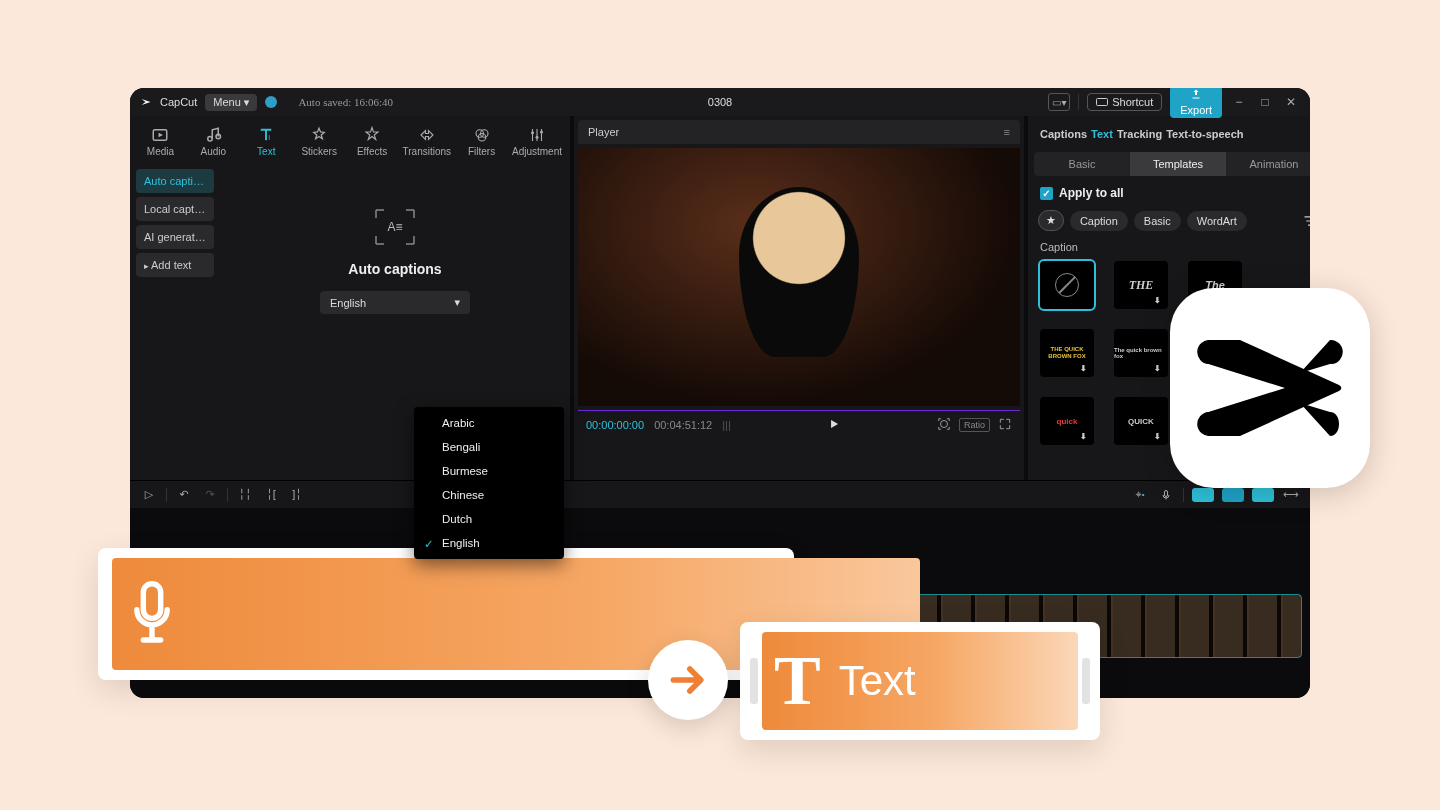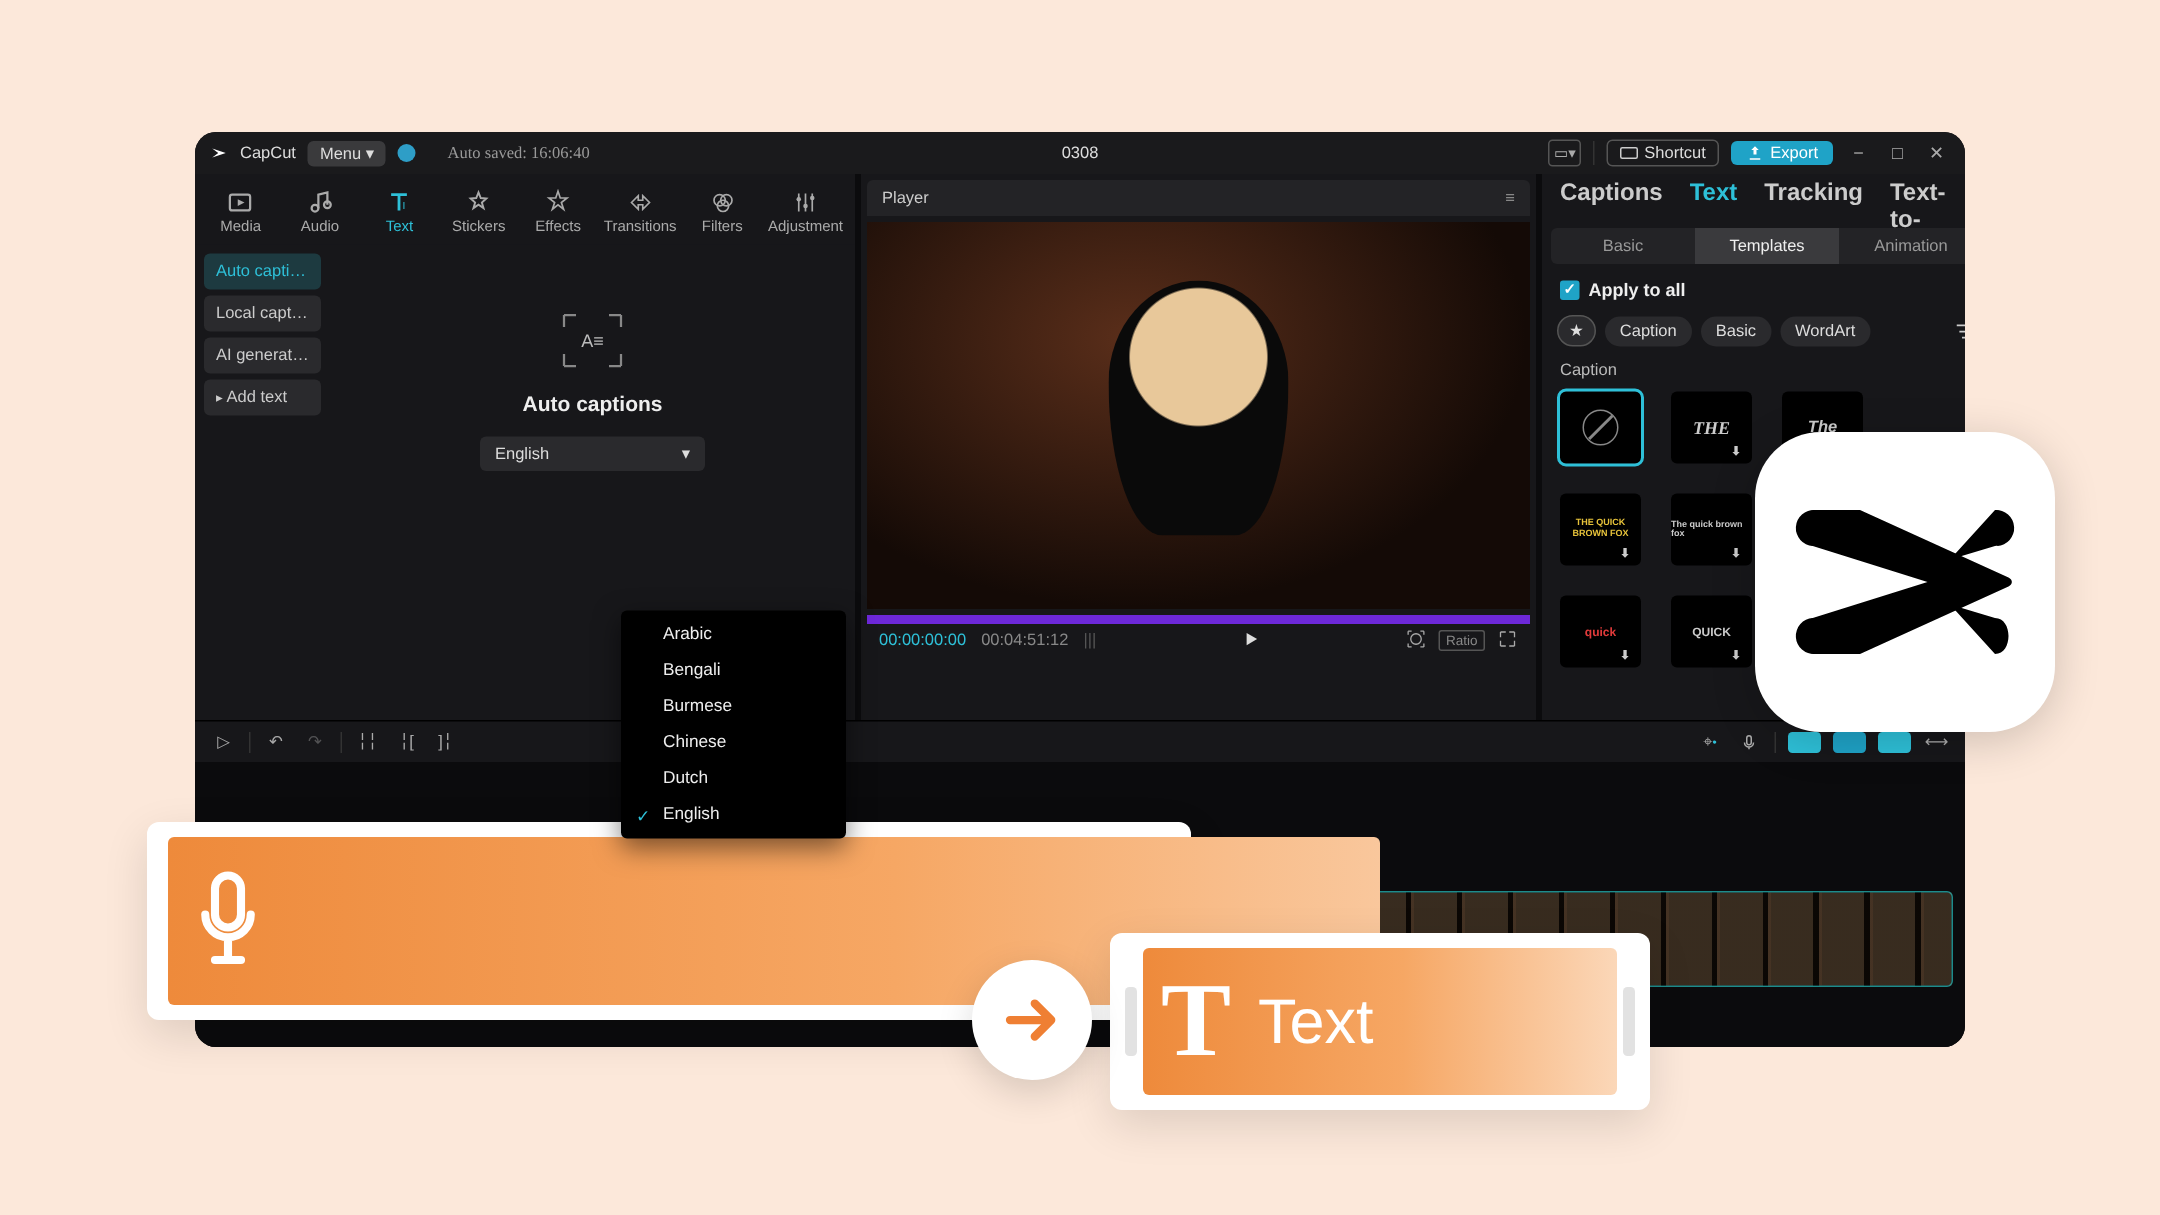--- a/index.html
+++ b/index.html
@@ -41,21 +41,21 @@
   background: #3a3a3c; border-radius: 4px; padding: 2px 8px; color: #ddd; cursor: pointer;
 }
 .saved-ind { display: flex; align-items: flex-start; gap: 21px; color: #999; font-family: Liberation Serif, serif; }
 .saved-dot { width: 12px; height: 12px; border-radius: 50%; background: #2e9ec7; display:inline-block; }
 .titlebar-center {
   position: absolute; left: 50%; transform: translateX(-50%); color: #ddd; font-weight: 500;
 }
 .titlebar-right { margin-left: auto; display: flex; align-items: center; gap: 8px; }
 .tb-icon { width: 22px; height: 18px; border: 1px solid #555; border-radius: 3px; display:flex; align-items:center; justify-content:center; color:#aaa; font-size:10px; }
 .shortcut-btn { border: 1px solid #555; border-radius: 4px; padding: 2px 8px; color: #ddd; display:flex; align-items:center; gap:4px;}
-.export-btn { background: #1fa3c7; border-radius: 4px; padding: 2px 10px; color: #fff; display:flex; align-items:center; gap:4px; font-weight:500;}
+.export-btn { background: #1fa3c7; border-radius: 4px; padding: 2px 10px; color: #fff; display:flex; align-items:center; gap:4px; font-weight:500;flex-direction:column;}
 .win-btn { width: 18px; height: 14px; color:#aaa; display:flex; align-items:center; justify-content:center; font-size:12px; }
 
 
 .main {
   flex: 1;
   display: grid;
   grid-template-columns: 440px 450px 1fr;
   gap: 4px;
   background: #0b0b0d;
 }
@@ -198,36 +198,37 @@
   text-shadow: 0 0 4px #000, 0 0 6px #000;
 }
 .player-controls {
   height: 28px;
   display: flex;
   align-items: center;
   padding: 0 8px;
   gap: 10px;
   color: #888;
   font-size: 11px;
-  border-top: 6px solid #6d28d9;
+  border-top: 1px solid #6d28d9;
 }
 .pc-time1 { color: #2ec0d8; }
 .play-icon { margin: 0 auto; color:#ddd; }
 .pc-right { display:flex; gap:8px; align-items:center; }
 .pc-ratio { border:1px solid #555; padding:1px 4px; border-radius:2px; font-size:9px;}
 
 
 .right-panel { background: #17171a; display:flex; flex-direction:column; padding: 4px; }
 .rp-tabs {
   height: 28px;
   display: flex;
-  gap: 18px;
+  gap: 4px;
   padding: 0 8px;
+  align-items: center;
   color: #ccc;
-  font-size: 16px;
+  font-size: 11px;
 }
 .rp-tab { cursor: pointer; font-weight:600; }
 .rp-tab.active { color: #2ec0d8; }
 .rp-seg {
   background: #232326;
   height: 24px;
   border-radius: 4px;
   display: flex;
   margin: 4px 2px;
   overflow: hidden;

